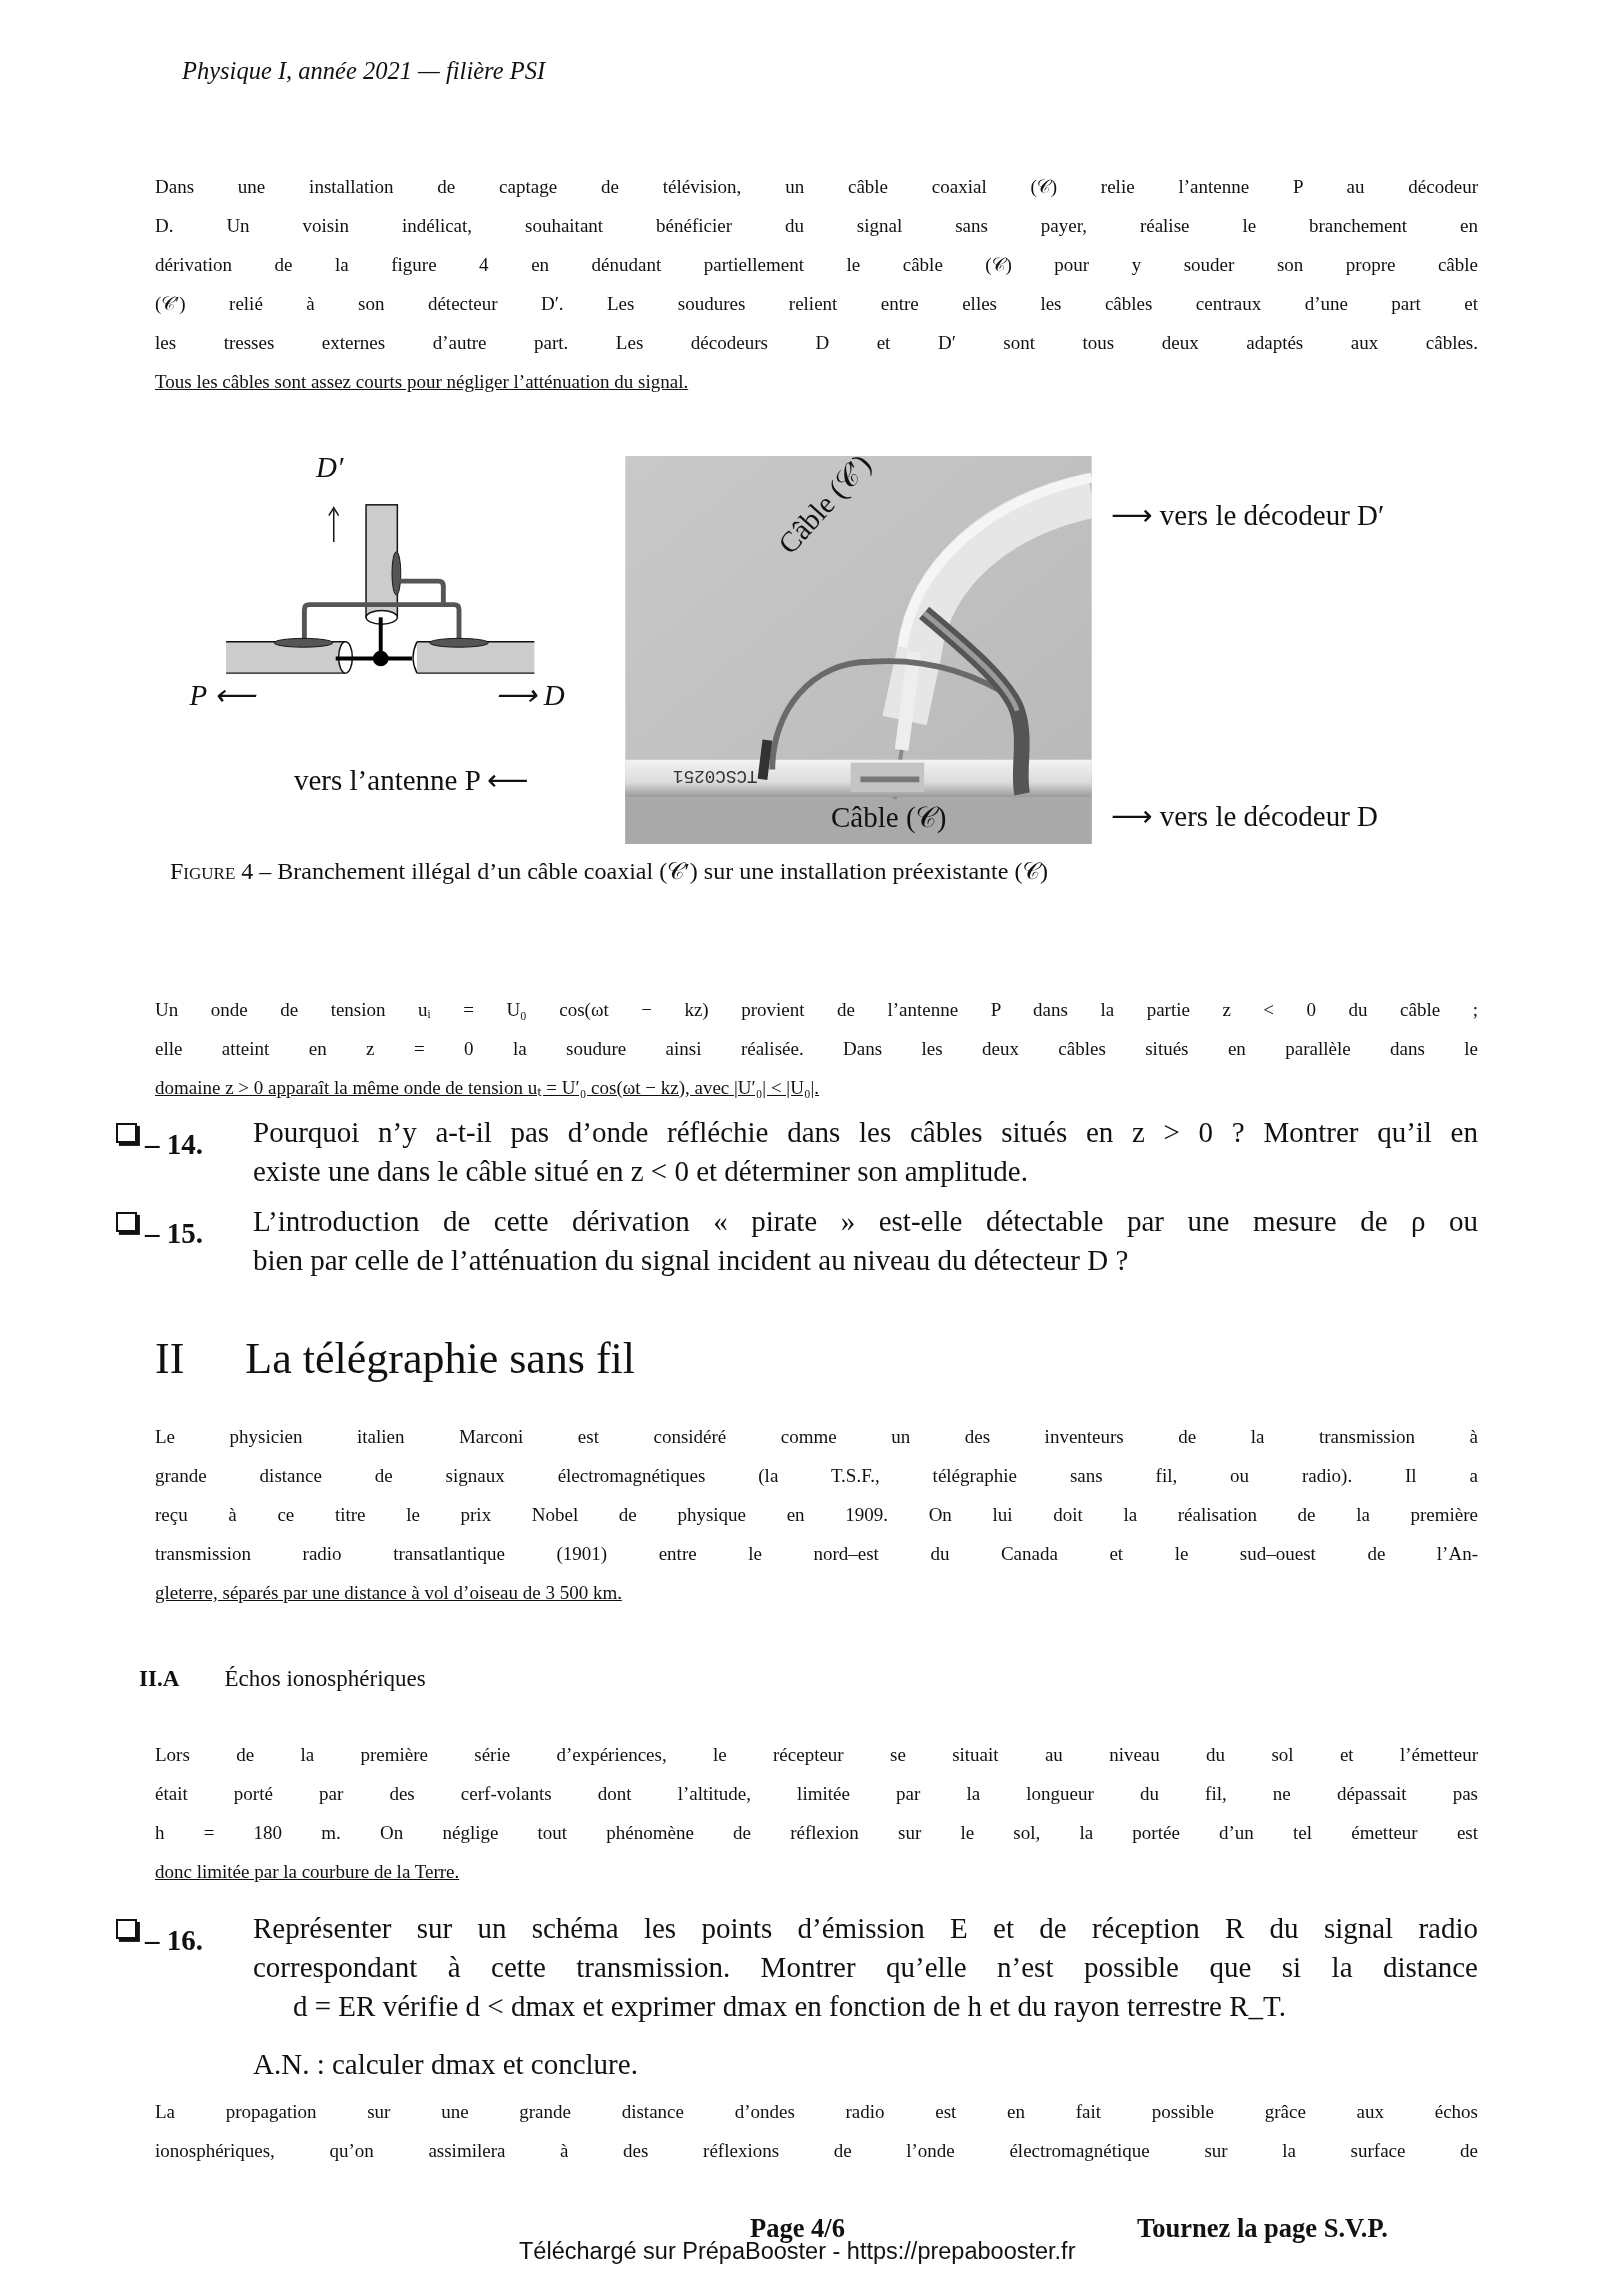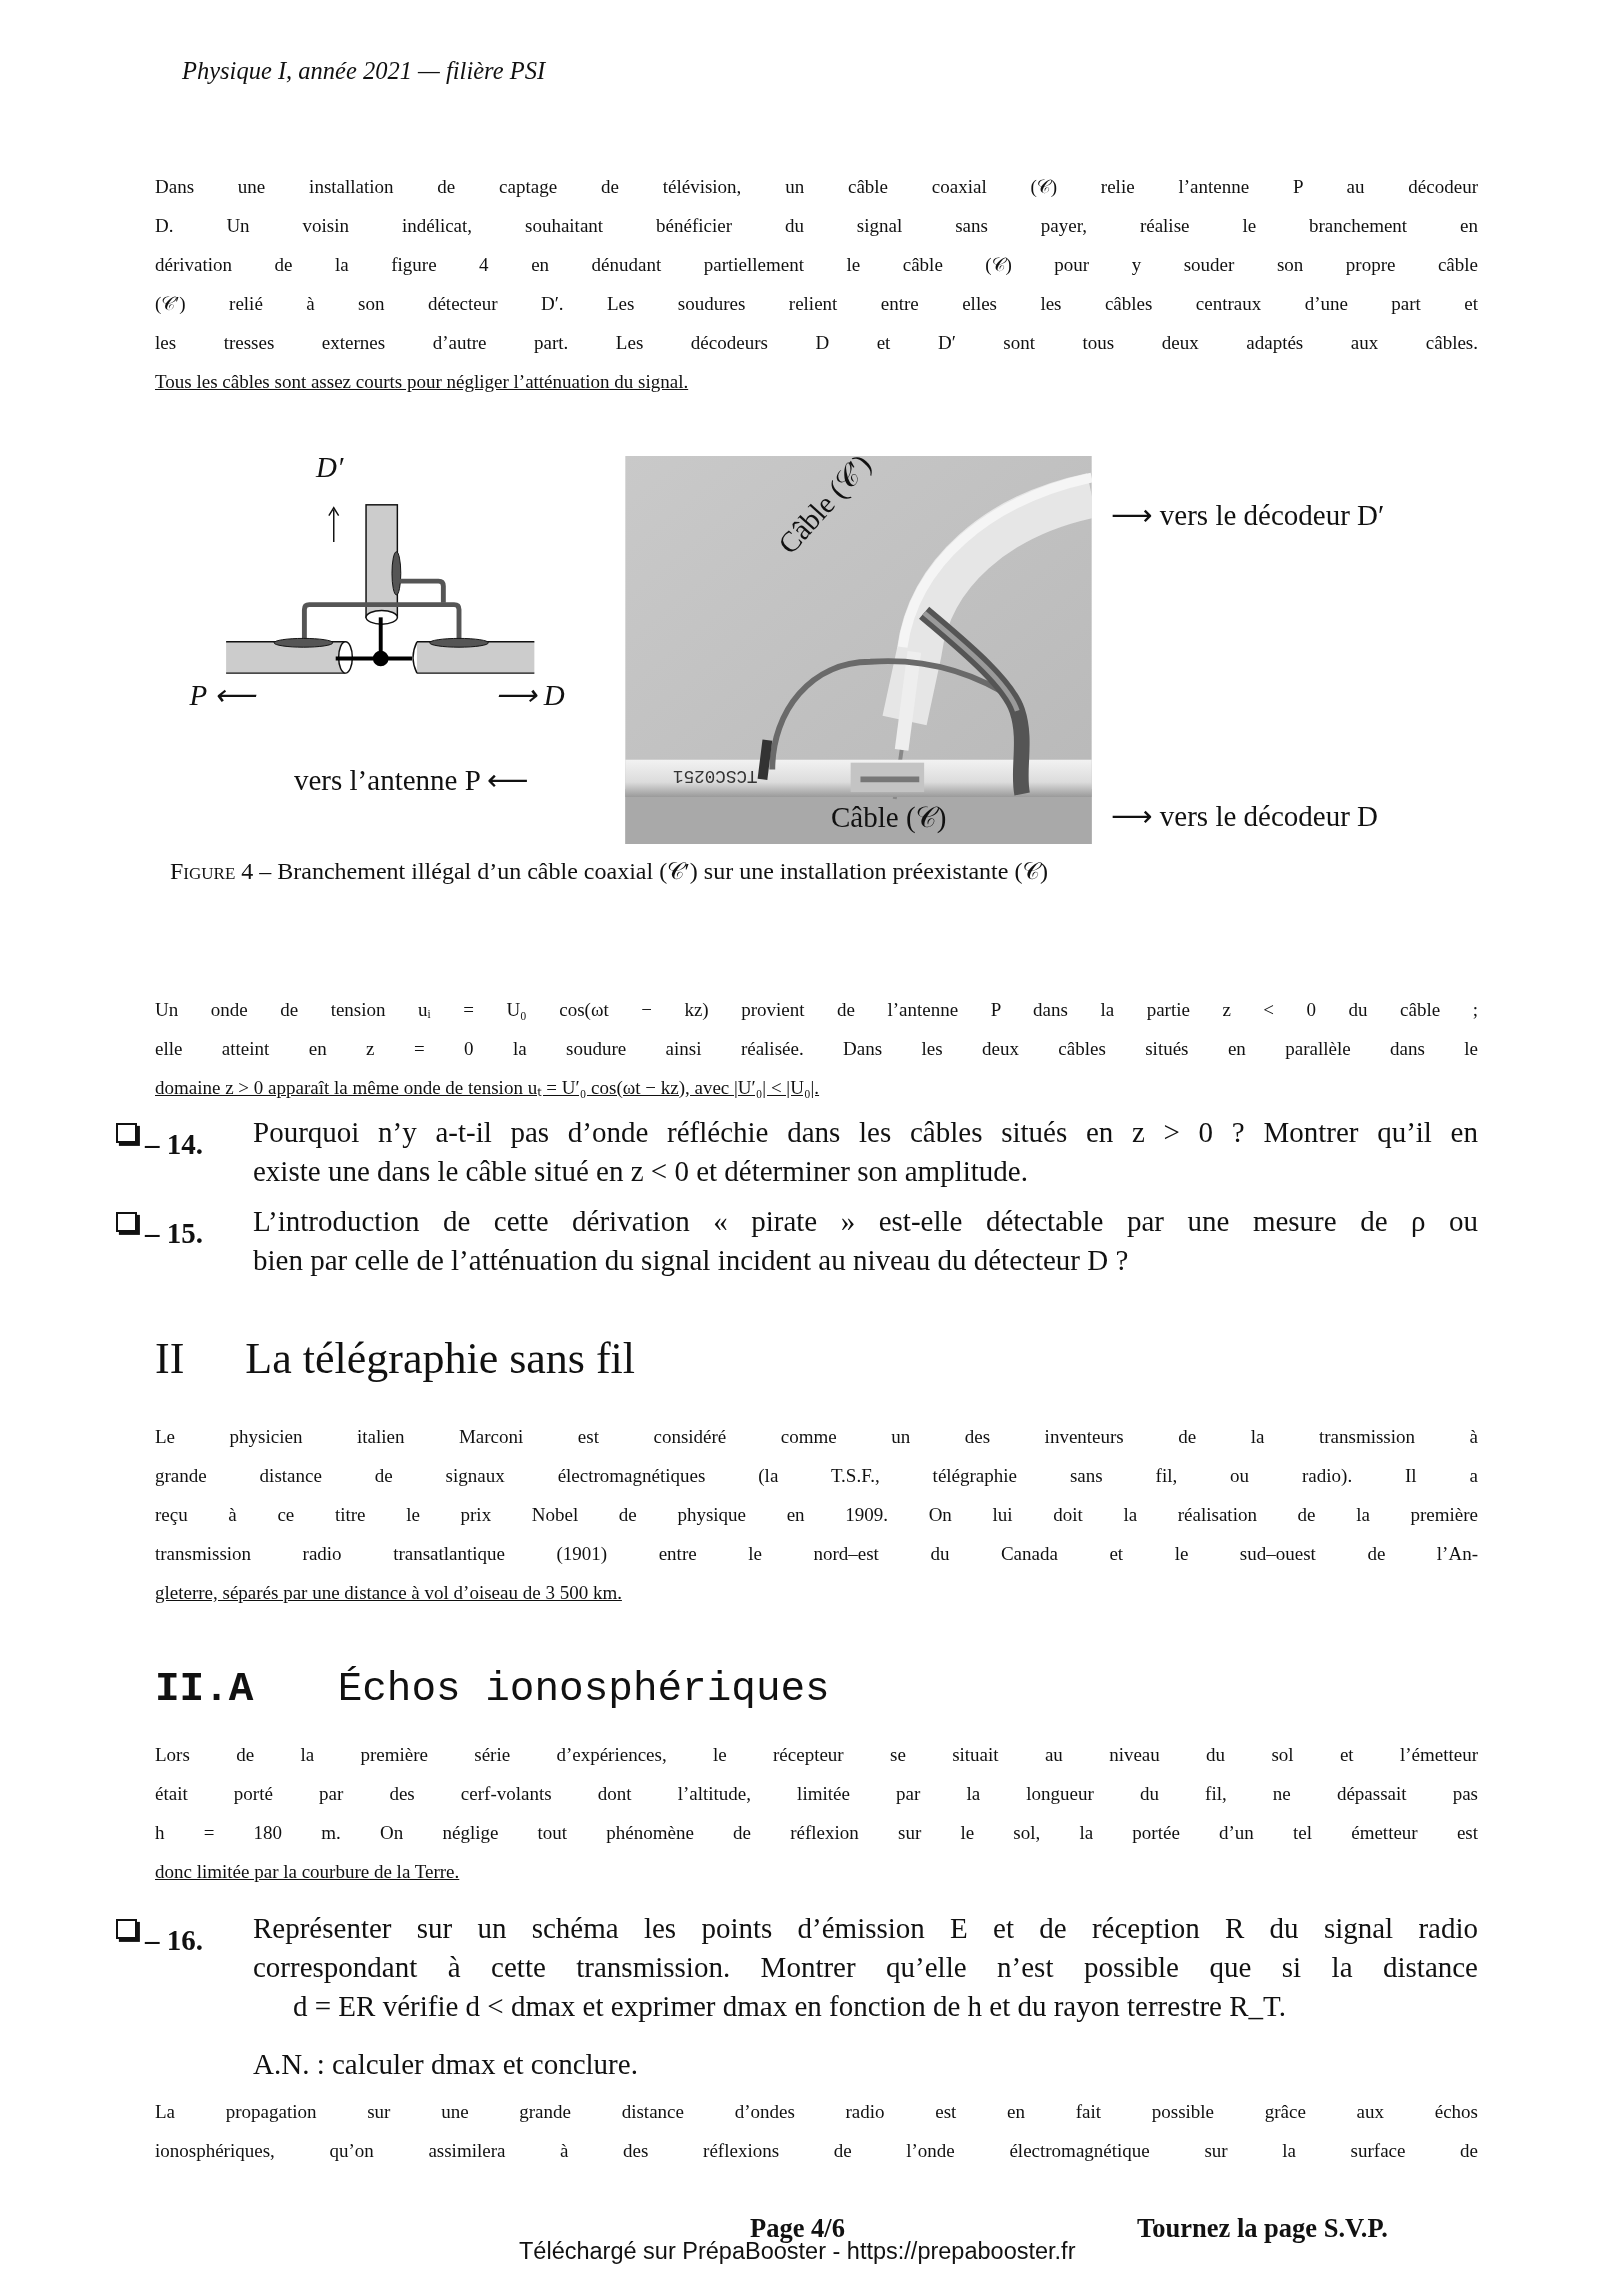--- a/index.html
+++ b/index.html
@@ -29,22 +29,22 @@
   }
   .q-num { position: absolute; left: 29px; top: 12px; font-weight: bold; white-space: nowrap; }
   .q-text { position: absolute; left: 137px; width: 1225px; }
   .q-text .ln { display: block; white-space: nowrap; text-align: justify; text-align-last: justify; }
   .q-text .ln.last { text-align-last: left; }
   .section-title {
     position: absolute; left: 155px; font-family: "Liberation Serif", serif;
     font-size: 44px; white-space: nowrap;
   }
   .subsection-title {
-    position: absolute; left: 155px; font-family: Liberation Mono, monospace;
-    font-size: 41px; font-weight: bold; white-space: nowrap;
+    position: absolute; left: 139px; font-family: Liberation Serif, serif;
+    font-size: 23px; font-weight: bold; white-space: nowrap;
   }
   .caption {
     position: absolute; left: 170px; top: 858px; font-family: "Liberation Serif", serif;
     font-size: 24px; white-space: nowrap;
   }
   .fig-label { position: absolute; font-family: "Liberation Serif", serif; font-size: 29px; white-space: nowrap; }
   .photo { position: absolute; left: 625px; top: 456px; width: 467px; height: 388px; overflow: hidden; }
   .footer-page { position: absolute; left: 750px; top: 2213px; font-family: "Liberation Serif", serif; font-size: 26.5px; font-weight: bold; }
   .footer-turn { position: absolute; left: 1137px; top: 2213px; font-family: "Liberation Serif", serif; font-size: 26.5px; font-weight: bold; }
   .footer-dl { position: absolute; left: 519px; top: 2238px; font-family: "Liberation Sans", sans-serif; font-size: 23.5px; }

